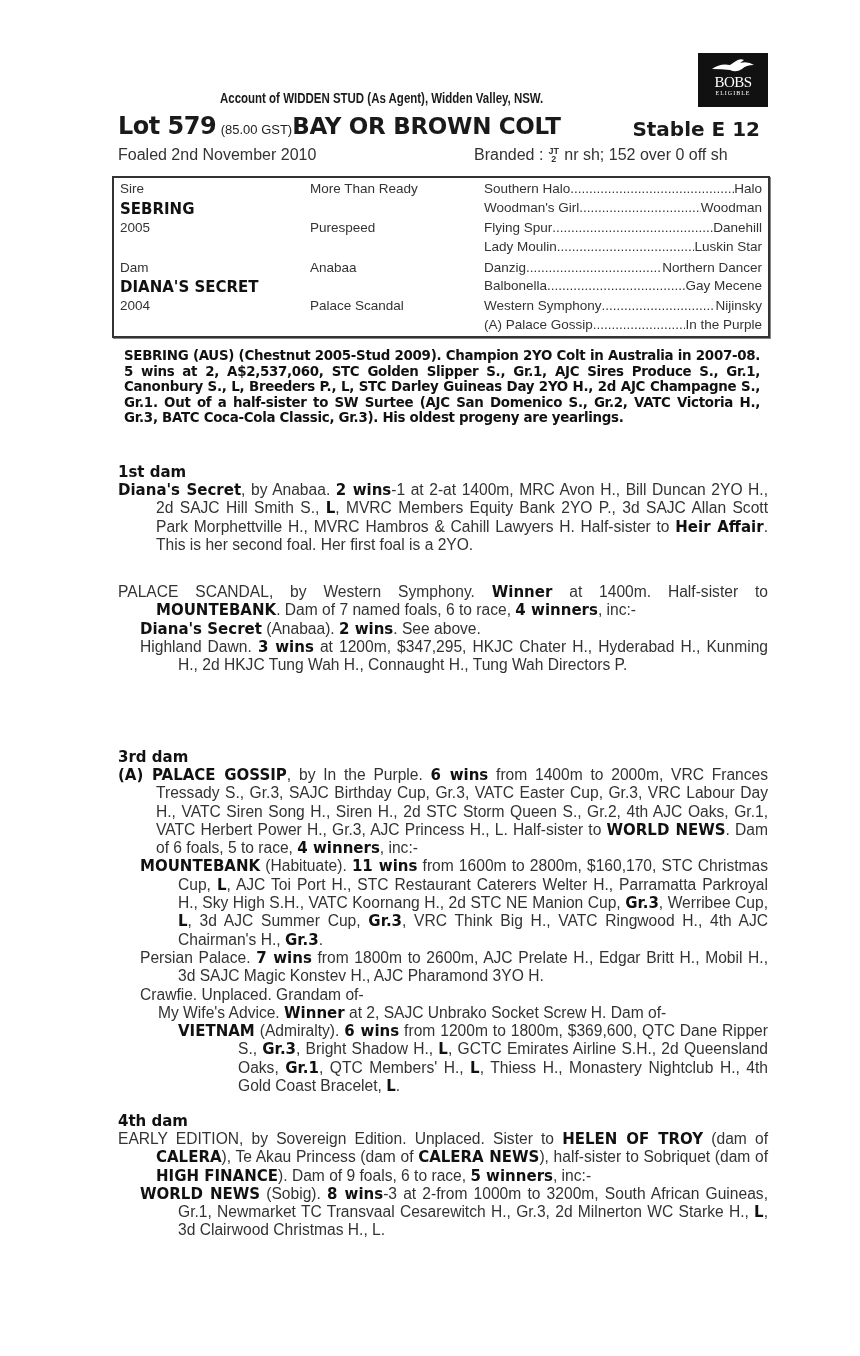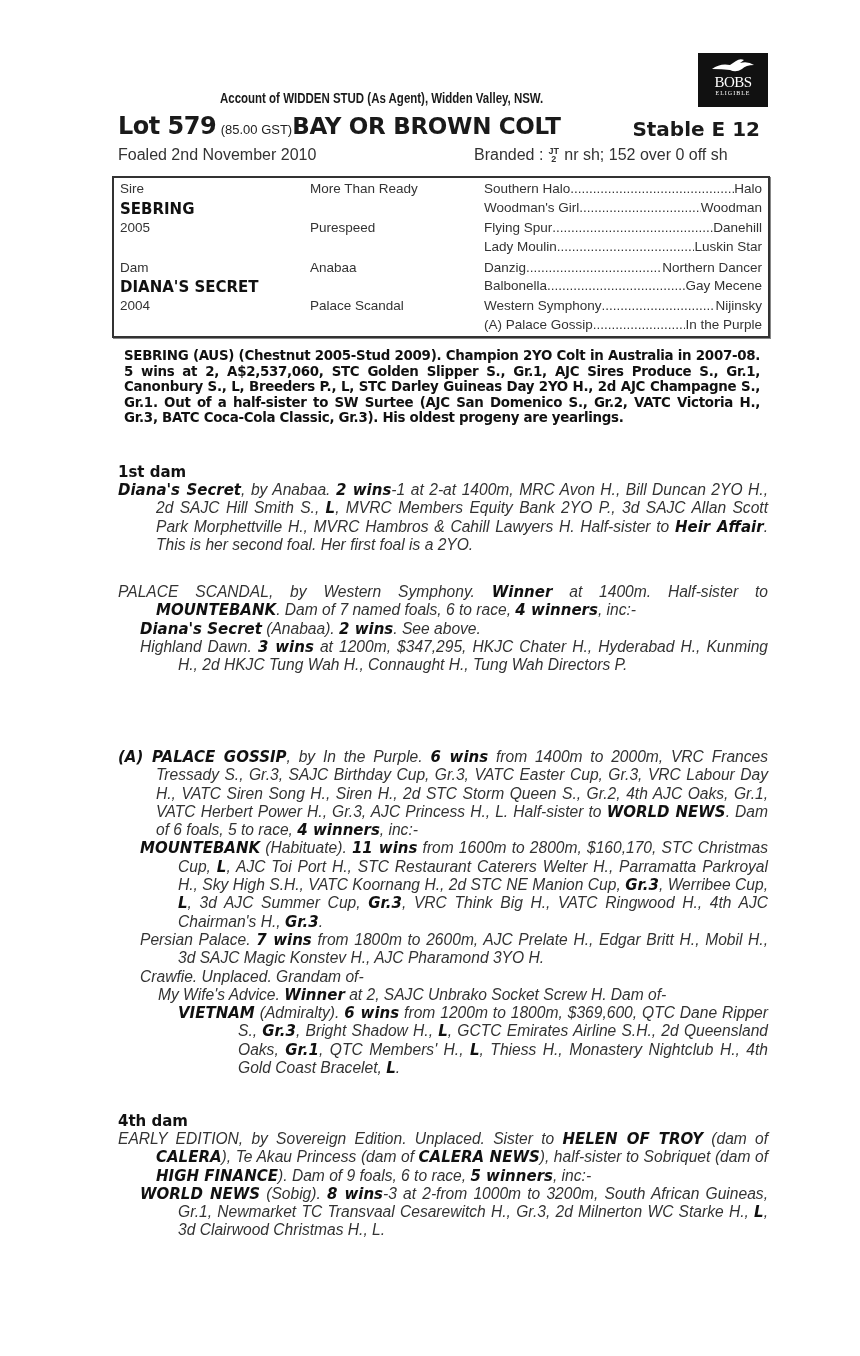--- a/index.html
+++ b/index.html
@@ -30,21 +30,21 @@
   .pname { font-family:"DejaVu Sans", sans-serif; font-weight:bold; font-size:15px; color:#111; }
   .g3 { position:absolute; left:370px; width:278px; font-size:13.5px; color:#333; display:flex; white-space:nowrap; overflow:hidden; }
   .g3 .dots { flex:1; overflow:hidden; }
   .g3 .dots::before { content:"..............................................................................................."; letter-spacing:0px; }
 
   .sirebio { position:absolute; left:124px; top:348px; width:636px; font-family:"DejaVu Sans", sans-serif;
              font-weight:bold; font-size:13.4px; line-height:15.5px; text-align:justify; color:#111; letter-spacing:-0.3px; }
 
   .section { position:absolute; left:118px; width:650px; }
   .shead { font-family:"DejaVu Sans", sans-serif; font-weight:bold; font-size:15px; line-height:18px; color:#111; }
-  .para { font-size:15.6px; line-height:18.3px; color:#333; text-align:justify;font-style:italic; }
+  .para { font-size:15.6px; line-height:18.3px; color:#333; text-align:justify; }
   .para b { font-family:"DejaVu Sans", sans-serif; color:#111; font-size:15px; }
   .l0 { padding-left:38px; text-indent:-38px; }
   .l1 { padding-left:60px; text-indent:-38px; }
   .l2 { padding-left:84px; text-indent:-44px; }
   .l3 { padding-left:120px; text-indent:-60px; }
 </style>
 </head>
 <body>
 
 <div class="logo">
@@ -133,20 +133,21 @@
     <div class="section" style="top: 463px;">
       <div class="shead">1st dam</div>
       <div class="para l0"><b>Diana's Secret</b><span>, by Anabaa. </span><b>2 wins</b><span>-1 at 2-at 1400m, MRC Avon H., Bill Duncan 2YO H., 2d SAJC Hill Smith S., </span><b>L</b><span>, MVRC Members Equity Bank 2YO P., 3d SAJC Allan Scott Park Morphettville H., MVRC Hambros &amp; Cahill Lawyers H. Half-sister to </span><b>Heir Affair</b><span>. This is her second foal. Her first foal is a 2YO.</span></div>
     </div>
     <div class="section" style="top: 583px;">
       <div class="para l0"><span>PALACE SCANDAL, by Western Symphony. </span><b>Winner</b><span> at 1400m. Half-sister to </span><b>MOUNTEBANK</b><span>. Dam of 7 named foals, 6 to race, </span><b>4 winners</b><span>, inc:-</span></div>
       <div class="para l1"><b>Diana's Secret</b><span> (Anabaa). </span><b>2 wins</b><span>. See above.</span></div>
       <div class="para l1"><span>Highland Dawn. </span><b>3 wins</b><span> at 1200m, $347,295, HKJC Chater H., Hyderabad H., Kunming H., 2d HKJC Tung Wah H., Connaught H., Tung Wah Directors P.</span></div>
     </div>
     <div class="section" style="top: 748px;">
+      <div class="shead">3rd dam</div>
       <div class="para l0"><b>(A) PALACE GOSSIP</b><span>, by In the Purple. </span><b>6 wins</b><span> from 1400m to 2000m, VRC Frances Tressady S., Gr.3, SAJC Birthday Cup, Gr.3, VATC Easter Cup, Gr.3, VRC Labour Day H., VATC Siren Song H., Siren H., 2d STC Storm Queen S., Gr.2, 4th AJC Oaks, Gr.1, VATC Herbert Power H., Gr.3, AJC Princess H., L. Half-sister to </span><b>WORLD NEWS</b><span>. Dam of 6 foals, 5 to race, </span><b>4 winners</b><span>, inc:-</span></div>
       <div class="para l1"><b>MOUNTEBANK</b><span> (Habituate). </span><b>11 wins</b><span> from 1600m to 2800m, $160,170, STC Christmas Cup, </span><b>L</b><span>, AJC Toi Port H., STC Restaurant Caterers Welter H., Parramatta Parkroyal H., Sky High S.H., VATC Koornang H., 2d STC NE Manion Cup, </span><b>Gr.3</b><span>, Werribee Cup, </span><b>L</b><span>, 3d AJC Summer Cup, </span><b>Gr.3</b><span>, VRC Think Big H., VATC Ringwood H., 4th AJC Chairman's H., </span><b>Gr.3</b><span>.</span></div>
       <div class="para l1"><span>Persian Palace. </span><b>7 wins</b><span> from 1800m to 2600m, AJC Prelate H., Edgar Britt H., Mobil H., 3d SAJC Magic Konstev H., AJC Pharamond 3YO H.</span></div>
       <div class="para l1"><span>Crawfie. Unplaced. Grandam of-</span></div>
       <div class="para l2"><span>My Wife's Advice. </span><b>Winner</b><span> at 2, SAJC Unbrako Socket Screw H. Dam of-</span></div>
       <div class="para l3"><b>VIETNAM</b><span> (Admiralty). </span><b>6 wins</b><span> from 1200m to 1800m, $369,600, QTC Dane Ripper S., </span><b>Gr.3</b><span>, Bright Shadow H., </span><b>L</b><span>, GCTC Emirates Airline S.H., 2d Queensland Oaks, </span><b>Gr.1</b><span>, QTC Members' H., </span><b>L</b><span>, Thiess H., Monastery Nightclub H., 4th Gold Coast Bracelet, </span><b>L</b><span>.</span></div>
     </div>
     <div class="section" style="top: 1112px;">
       <div class="shead">4th dam</div>
       <div class="para l0"><span>EARLY EDITION, by Sovereign Edition. Unplaced. Sister to </span><b>HELEN OF TROY</b><span> (dam of </span><b>CALERA</b><span>), Te Akau Princess (dam of </span><b>CALERA NEWS</b><span>), half-sister to Sobriquet (dam of </span><b>HIGH FINANCE</b><span>). Dam of 9 foals, 6 to race, </span><b>5 winners</b><span>, inc:-</span></div>

